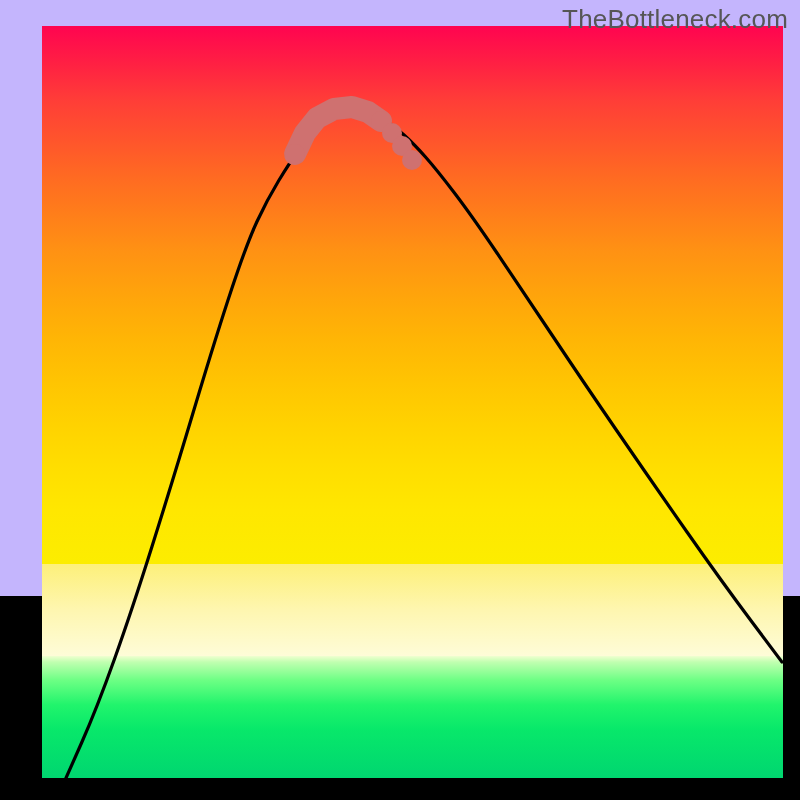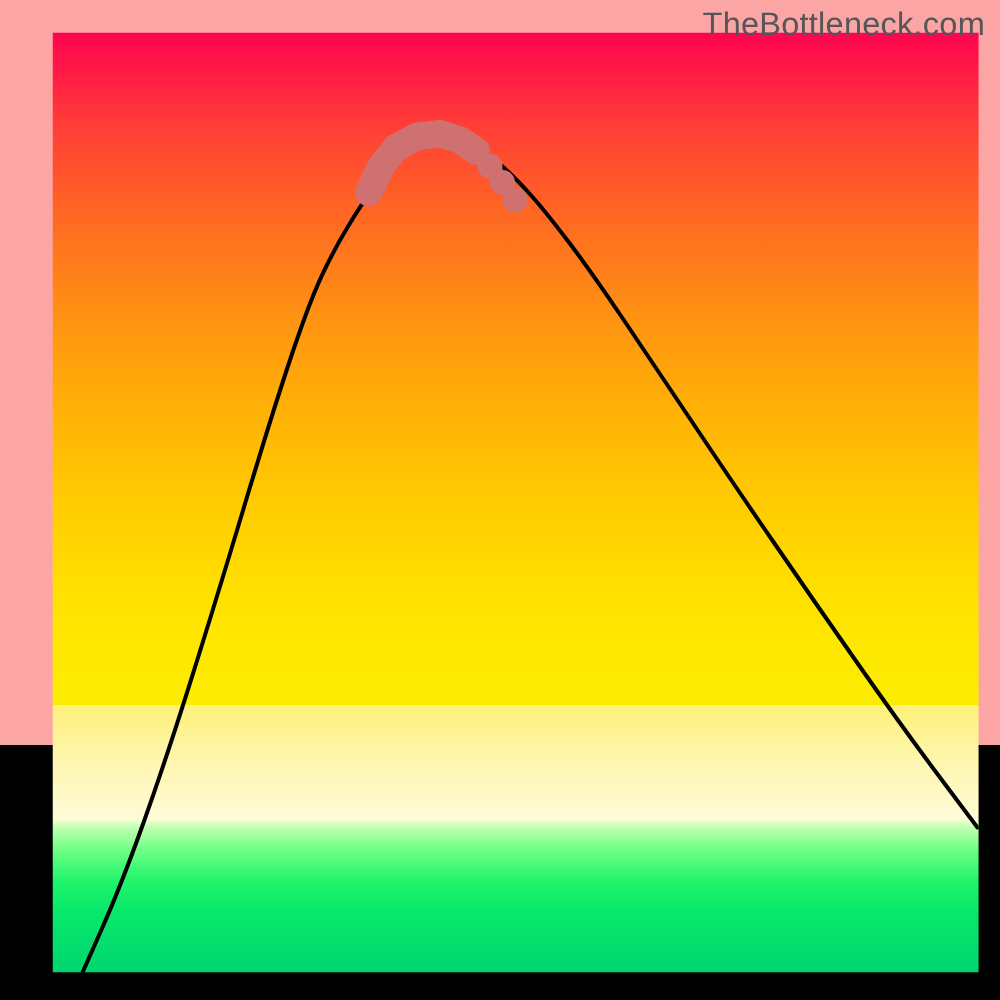--- a/index.html
+++ b/index.html
@@ -11,21 +11,21 @@
     background: #000;
     font-family: Arial, Helvetica, sans-serif;
   }
 
   .frame {
     position: absolute;
     left: 0;
     top: 0;
     width: 800px;
     height: 596px;
-    background: #fca5a5;
+    background: #c4b5fd;
   }
 
   
   .plot {
     position: absolute;
     left: 42px;
     top: 26px;
     width: 741px;
     height: 752px;
     overflow: hidden;

